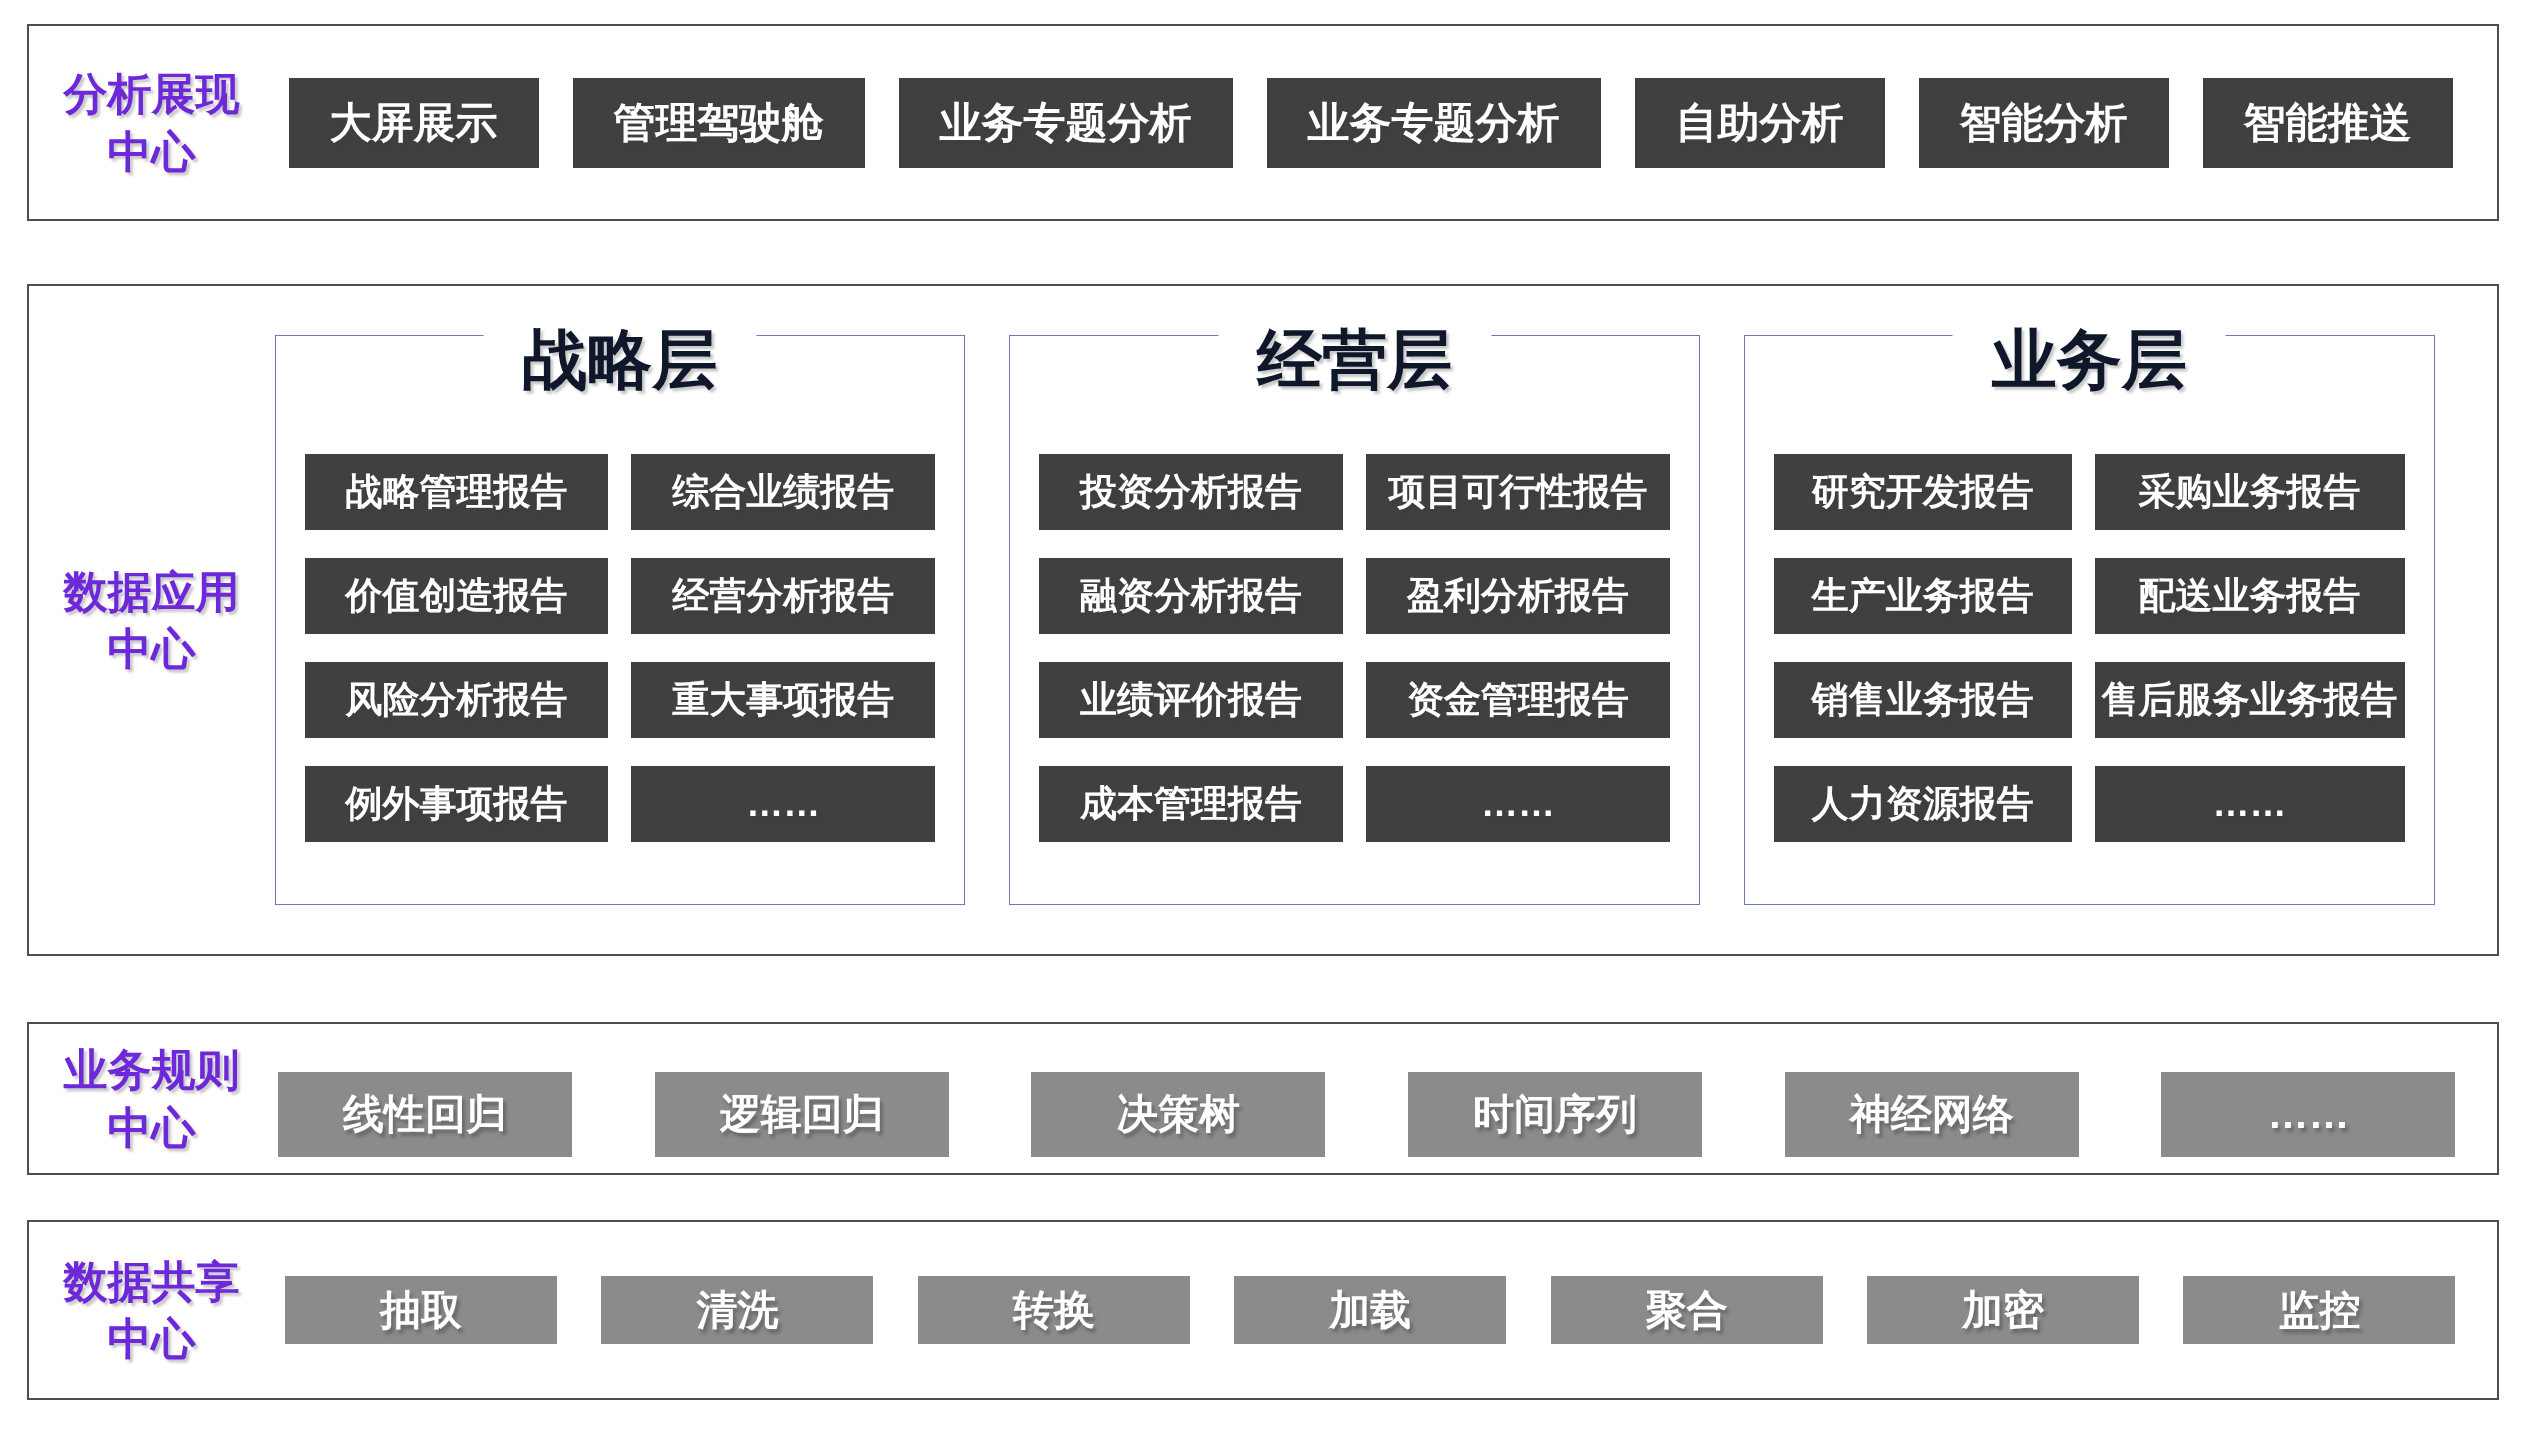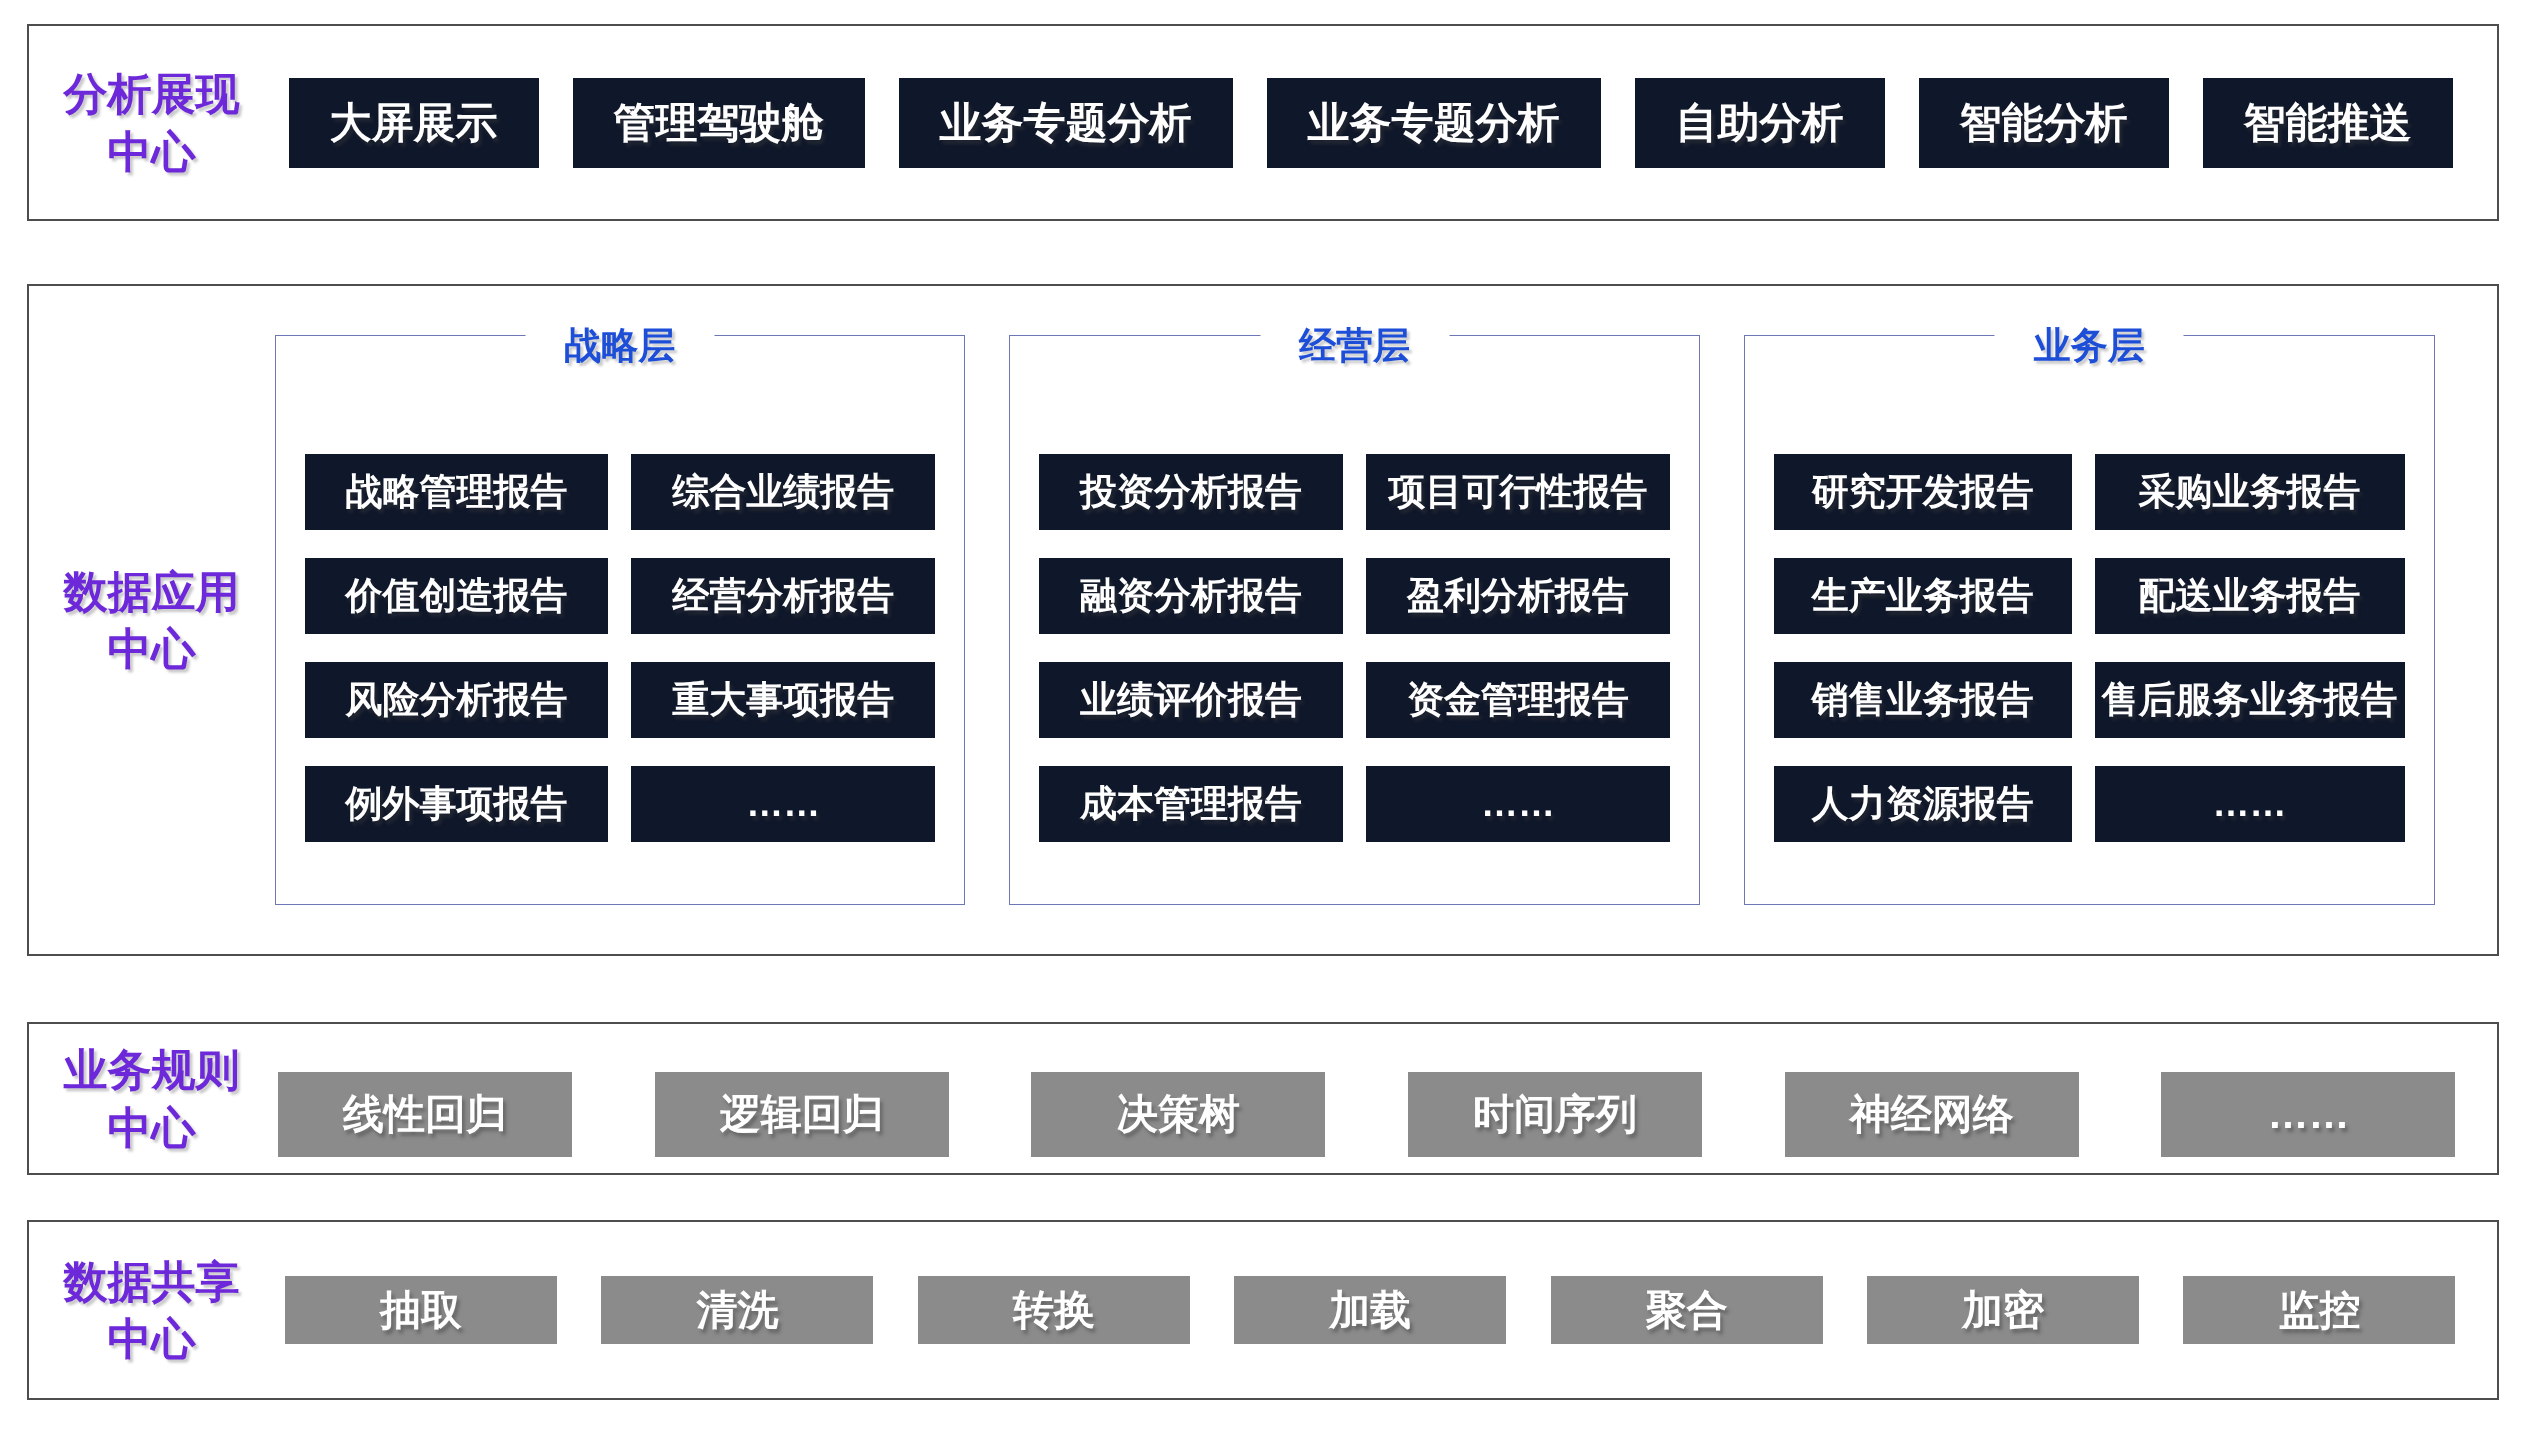--- a/index.html
+++ b/index.html
@@ -17,41 +17,41 @@
   #section-sharing    { top:1220px; height:180px; }
 
   .side-label {
     flex:0 0 246px; width:246px; text-align:center;
     font-size:44px; font-weight:bold; color:#6d28d9; line-height:1.3;
     text-shadow:2.7px 2.7px 2.7px rgba(0,0,0,0.22);
   }
   .side-label span { display:block; }
 
   .block {
-    background:#0f172a; color:#ffffff; font-weight:bold;
+    background:#404040; color:#ffffff; font-weight:bold;
     display:flex; align-items:center; justify-content:center;
     text-shadow:2.7px 3.5px 3.5px rgba(60,60,60,0.45);
     box-sizing:border-box; white-space:nowrap;
   }
   .block.gray { background:#8b8b8b; }
 
   
   .row-top { flex:1; display:flex; justify-content:space-between; align-items:center; margin:0 44px 0 14px; }
   .row-top .block { height:90px; font-size:42px; padding:0 41px; }
 
   
   .groups { flex:1; display:flex; gap:44px; align-items:center; margin-right:62px; }
   .group {
     position:relative; flex:1; height:570px; box-sizing:border-box;
     border:1.8px solid #6e77b6; background:#fff;
   }
   .group-title {
     position:absolute; top:-8.8px; left:50%; transform:translateX(-50%);
     background:#fff; padding:0 39px; line-height:1.0;
-    font-size:37px; font-weight:bold; color:#1d4ed8; white-space:nowrap;
+    font-size:65px; font-weight:bold; color:#0f172a; white-space:nowrap;
     text-shadow:2.7px 2.7px 2.7px rgba(0,0,0,0.22);
   }
   .group-grid {
     position:absolute; top:118px; left:29px; right:29px;
     display:grid; grid-template-columns:1fr 1fr; column-gap:23px; row-gap:28px;
   }
   .group-grid .block { height:76px; font-size:37px; padding:0 7px; }
 
   
   .row-rules { flex:1; display:flex; justify-content:space-between; align-items:center; margin:0 41px 0 3.5px; }

